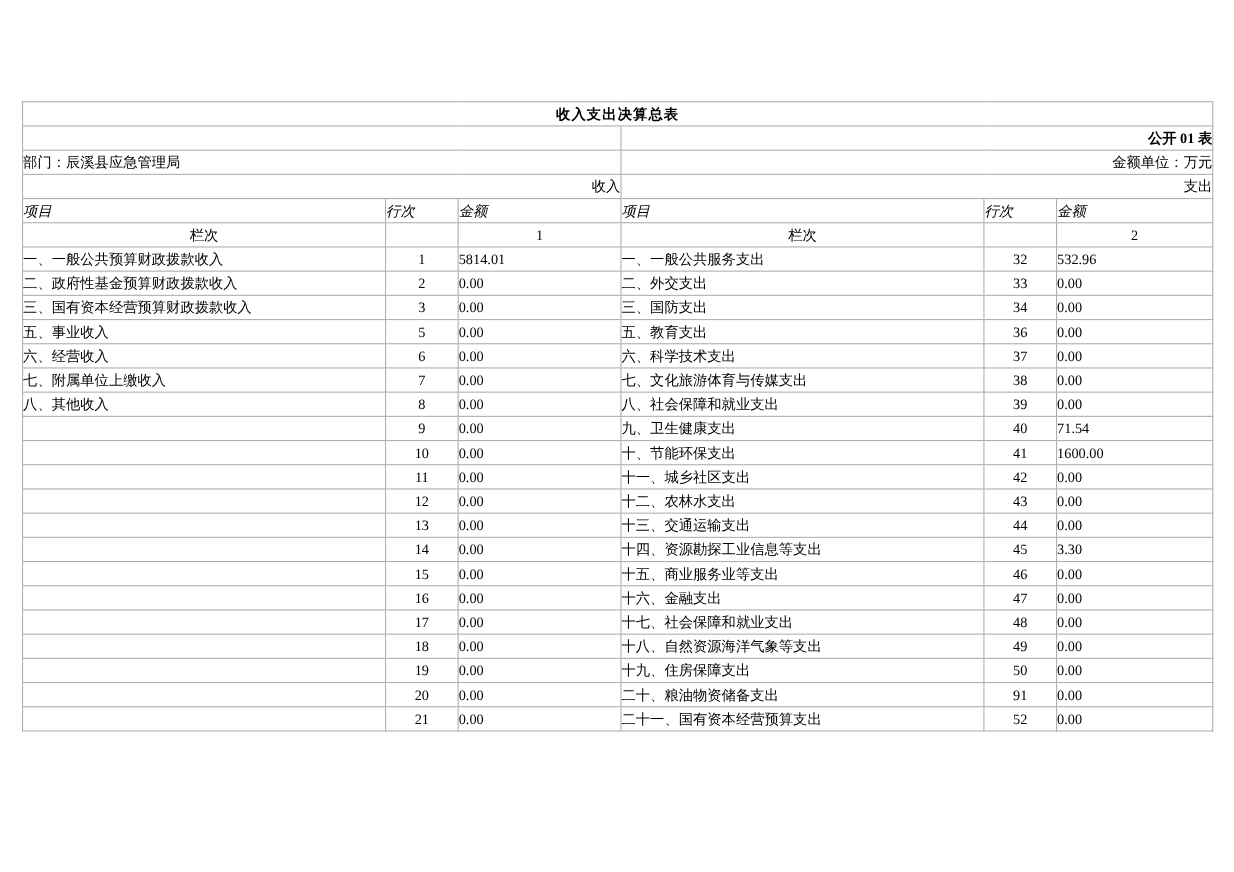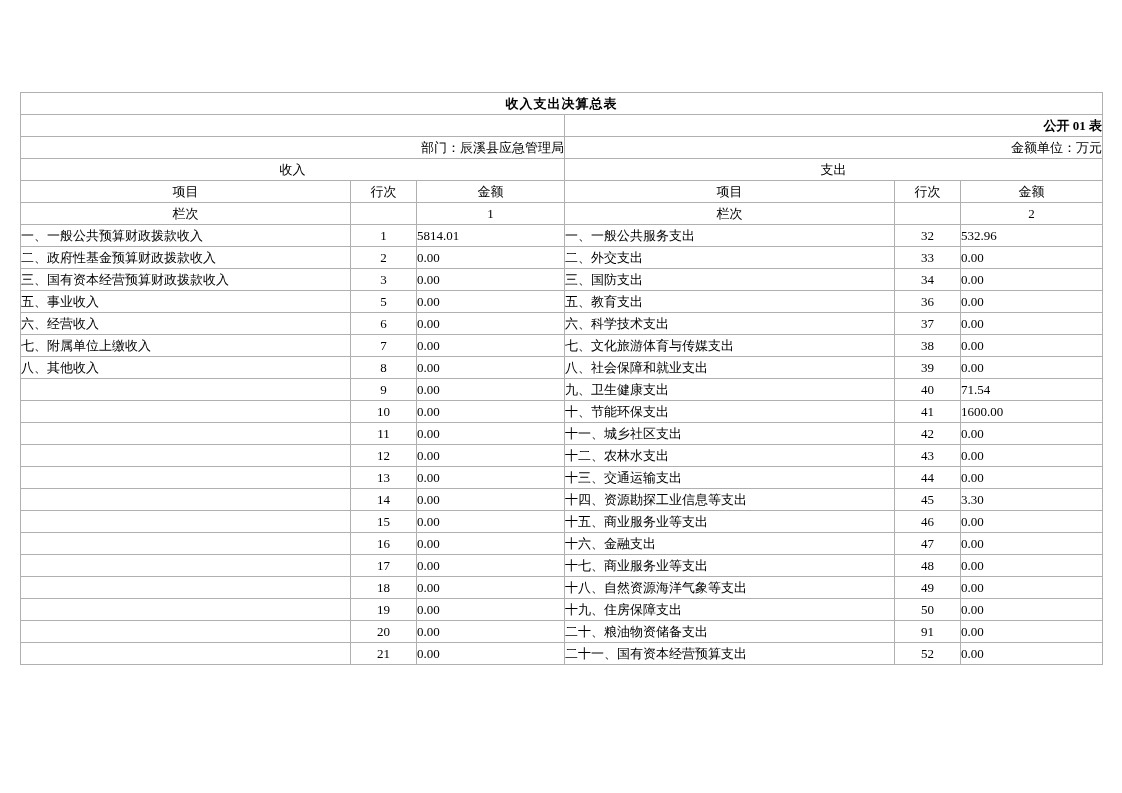--- a/index.html
+++ b/index.html
@@ -44,40 +44,41 @@
     letter-spacing: 1px;
   }
   .report-no {
     text-align: right;
     font-weight: bold;
     font-size: 15px;
     padding-right: 8px;
     height: 30px;
   }
   .dept-cell {
-    text-align: right;
+    text-align: left;
     padding-left: 8px;
     font-size: 13px;
     height: 26px;
   }
   .unit-cell {
     text-align: right;
     padding-right: 8px;
     font-size: 13px;
     height: 26px;
   }
   .grp-head {
-    text-align: center;
+    text-align: right;
     font-size: 13px;
     height: 24px;
   }
   .col-head {
-    text-align: center;
+    text-align: left;
     font-size: 13px;
     height: 23px;
+    font-style: italic;
   }
   .lane-head {
     text-align: center;
     font-size: 13px;
     height: 23px;
   }
   .item {
     text-align: left;
     padding-left: 10px;
     font-size: 13px;
@@ -256,21 +257,21 @@
           <td class="num">16</td>
           <td class="amt">0.00</td>
           <td class="item">十六、金融支出</td>
           <td class="num">47</td>
           <td class="amt">0.00</td>
         </tr>
         <tr>
           <td class="item"></td>
           <td class="num">17</td>
           <td class="amt">0.00</td>
-          <td class="item">十七、商业服务业等支出</td>
+          <td class="item">十七、社会保障和就业支出</td>
           <td class="num">48</td>
           <td class="amt">0.00</td>
         </tr>
         <tr>
           <td class="item"></td>
           <td class="num">18</td>
           <td class="amt">0.00</td>
           <td class="item">十八、自然资源海洋气象等支出</td>
           <td class="num">49</td>
           <td class="amt">0.00</td>

